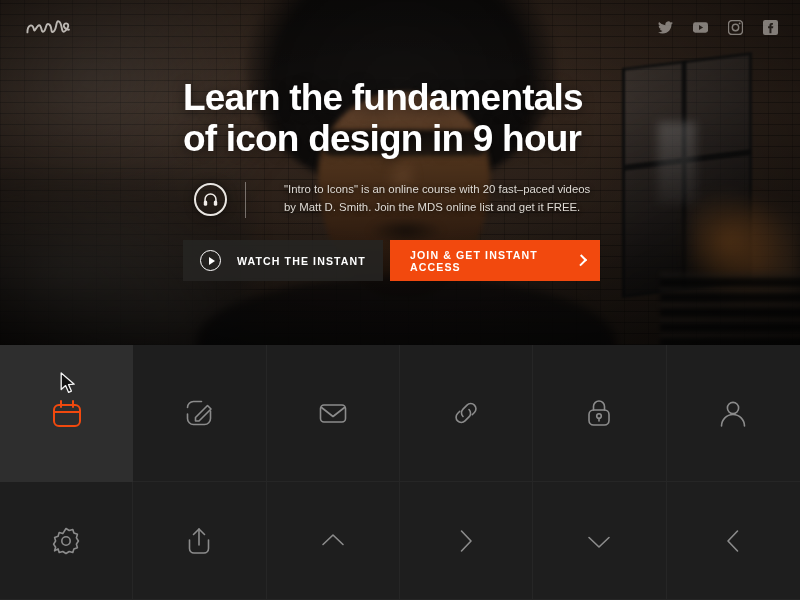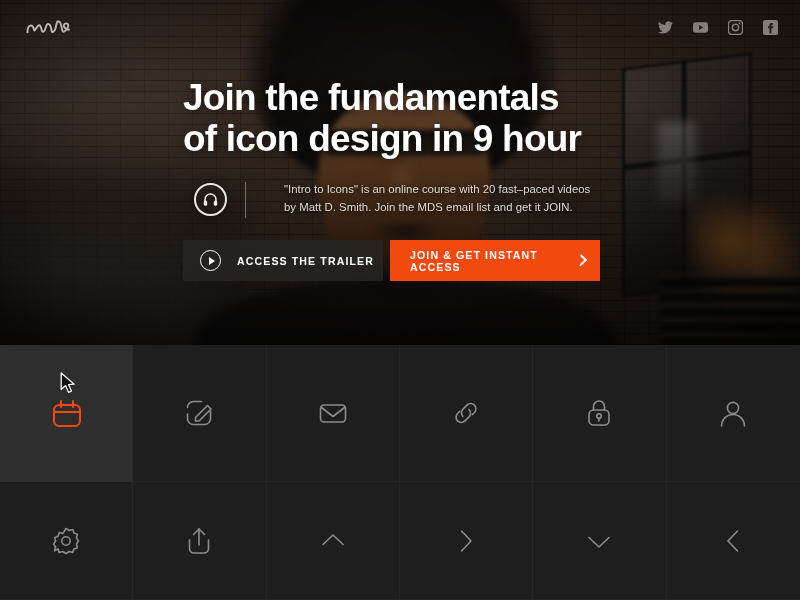--- a/index.html
+++ b/index.html
@@ -252,45 +252,45 @@
         <span class="social">
           <svg viewBox="0 0 16 16" width="15" height="15">
               <rect x="0" y="0" width="16" height="16" rx="2.2" fill="#d8d4cf"></rect>
               <path d="M10.6 5.1H9.5c-.3 0-.5.2-.5.6v1h2l-.3 2H9v5.3H6.9V8.7H5.4v-2h1.5V5.5c0-1.5.8-2.3 2.2-2.3h1.5z" fill="#2b2723"></path>
             </svg>
         </span>
       </div>
     </div>
 
     <h1 class="headline">
-      <span>Join the fundamentals</span><br>
+      <span>Learn the fundamentals</span><br>
       <span>of icon design in 9 hour</span>
     </h1>
 
     <div class="blurb-row">
       <div class="headphone-badge">
         <svg viewBox="0 0 20 20" width="17" height="17">
           <path d="M3.6 12.2V9.8a6.4 6.4 0 0 1 12.8 0v2.4" fill="none" stroke="#f0ece8" stroke-width="1.8" stroke-linecap="round"></path>
           <rect x="2.1" y="11.2" width="4" height="6.2" rx="1.8" fill="#f0ece8"></rect>
           <rect x="13.9" y="11.2" width="4" height="6.2" rx="1.8" fill="#f0ece8"></rect>
         </svg>
       </div>
       <div class="blurb-divider"></div>
       <div class="blurb-text">
         <div>"Intro to Icons" is an online course with 20 fast–paced videos</div>
-        <div>by Matt D. Smith. Join the MDS email list and get it JOIN.</div>
+        <div>by Matt D. Smith. Join the MDS online list and get it FREE.</div>
       </div>
     </div>
 
     <div class="cta-row">
       <div class="btn btn-trailer">
         <span class="play-ring">
             <span class="play-tri"></span>
           </span>
-        <span>ACCESS THE TRAILER</span>
+        <span>WATCH THE INSTANT</span>
       </div>
       <div class="btn btn-join" id="joinBtn" style="background: rgb(242, 73, 14);">
         <span>JOIN &amp; GET INSTANT ACCESS</span>
         <span class="chev-r"></span>
       </div>
     </div>
   </div>
 
   <div class="icon-grid" id="grid">
       <div class="cell active">

